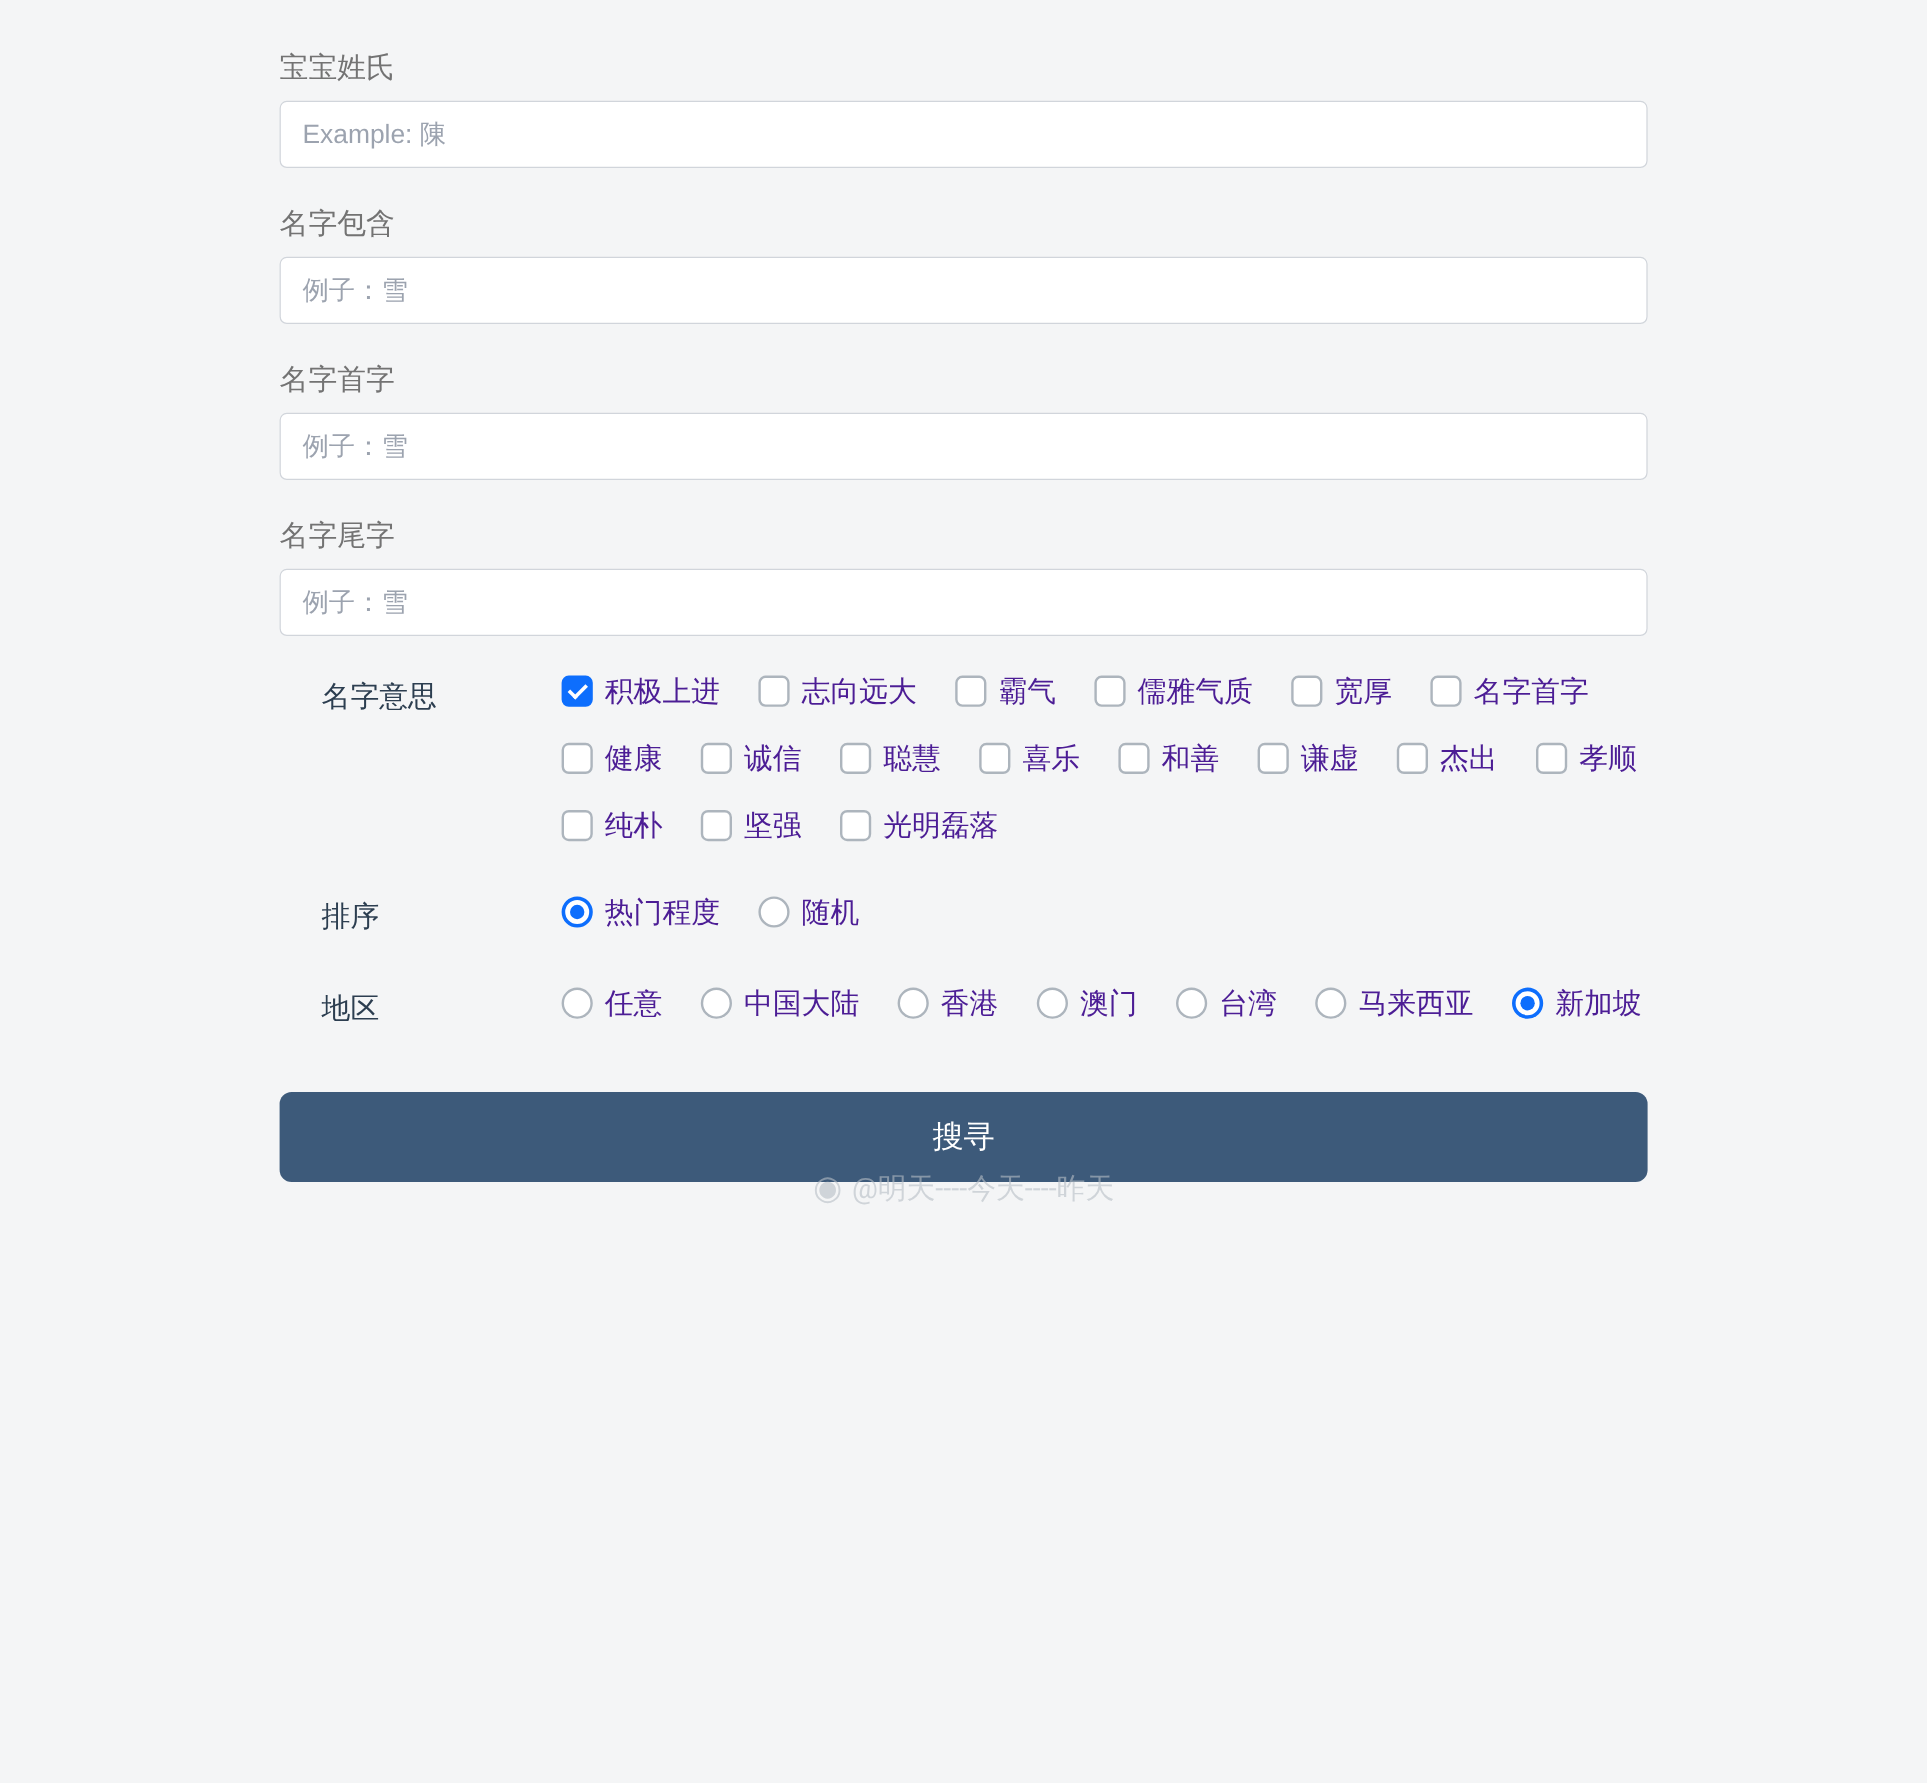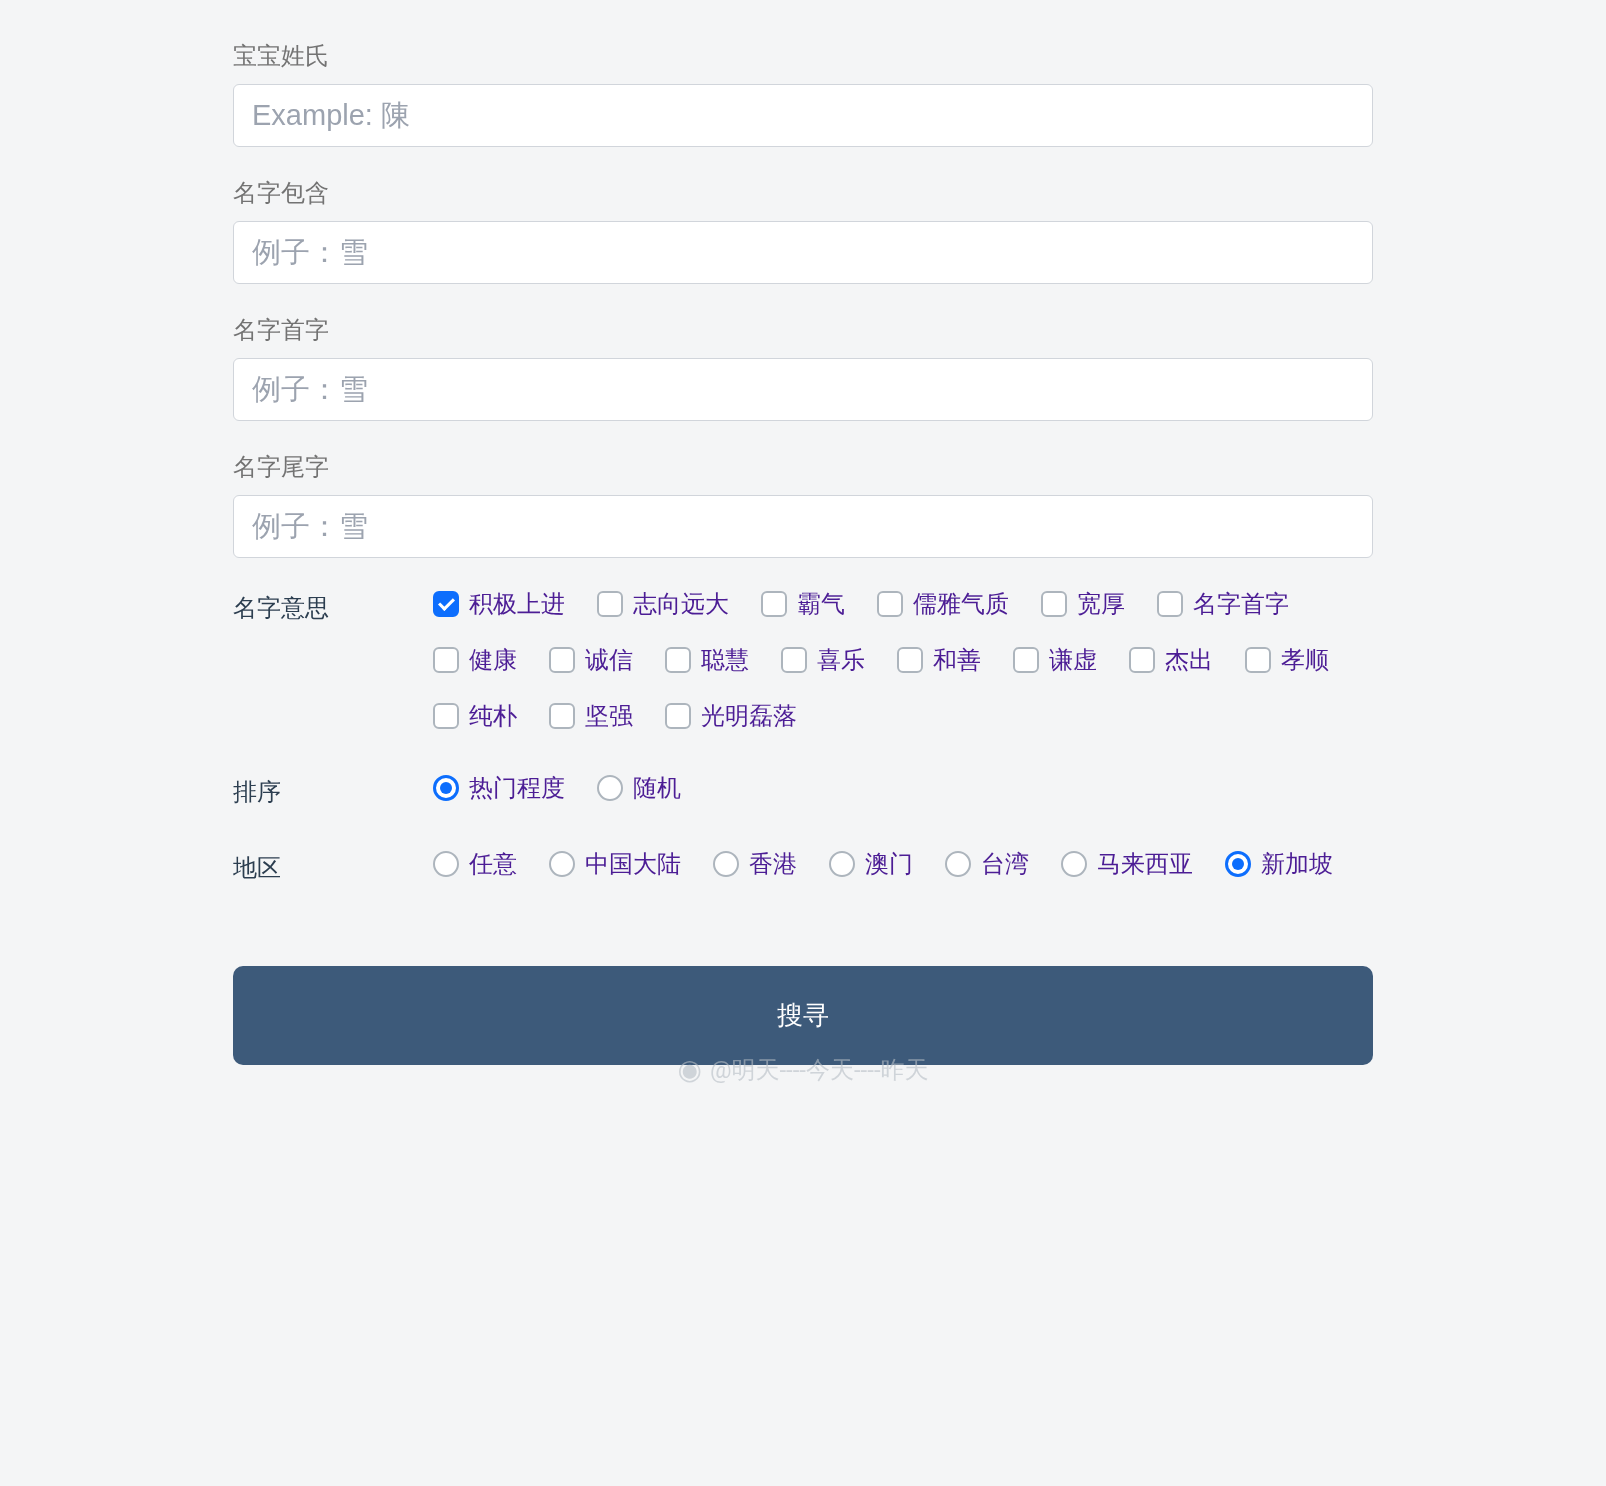--- a/index.html
+++ b/index.html
@@ -24,41 +24,42 @@
     .form-label {
       display: block;
       font-size: 24px;
       color: #737373;
       margin-bottom: 12px;
       font-weight: 400;
     }
     .form-input {
       width: 100%;
       padding: 14px 18px;
-      font-size: 29px;
+      font-size: 22px;
       border: 1px solid #d1d5db;
       border-radius: 6px;
       background-color: #ffffff;
       color: #2c3e50;
       outline: none;
     }
     .form-input::placeholder {
       color: #9ca3af;
     }
     .option-group {
       display: flex;
       align-items: flex-start;
       margin-bottom: 40px;
     }
     .option-label {
       width: 200px;
       font-size: 24px;
       color: #2c3e50;
       flex-shrink: 0;
       padding-top: 4px;
+      margin-left: 35px;
     }
     .option-items {
       display: flex;
       flex-wrap: wrap;
       gap: 24px 32px;
       flex: 1;
     }
     .option-item {
       display: flex;
       align-items: center;
@@ -111,28 +112,28 @@
       height: 12px;
       border-radius: 50%;
       background-color: #0d6efd;
     }
     .option-text {
       font-size: 24px;
       color: #4c1d95;
     }
     .submit-button {
       width: 100%;
-      padding: 32px;
+      padding: 20px;
       font-size: 26px;
       color: #ffffff;
       background-color: #3d5a7a;
       border: none;
       border-radius: 10px;
       cursor: pointer;
-      margin-top: 42px;
+      margin-top: 14px;
     }
     .watermark {
       text-align: center;
       color: #b8bfc6;
       font-size: 24px;
       margin-top: -12px;
       opacity: 0.6;
       display: flex;
       align-items: center;
       justify-content: center;

